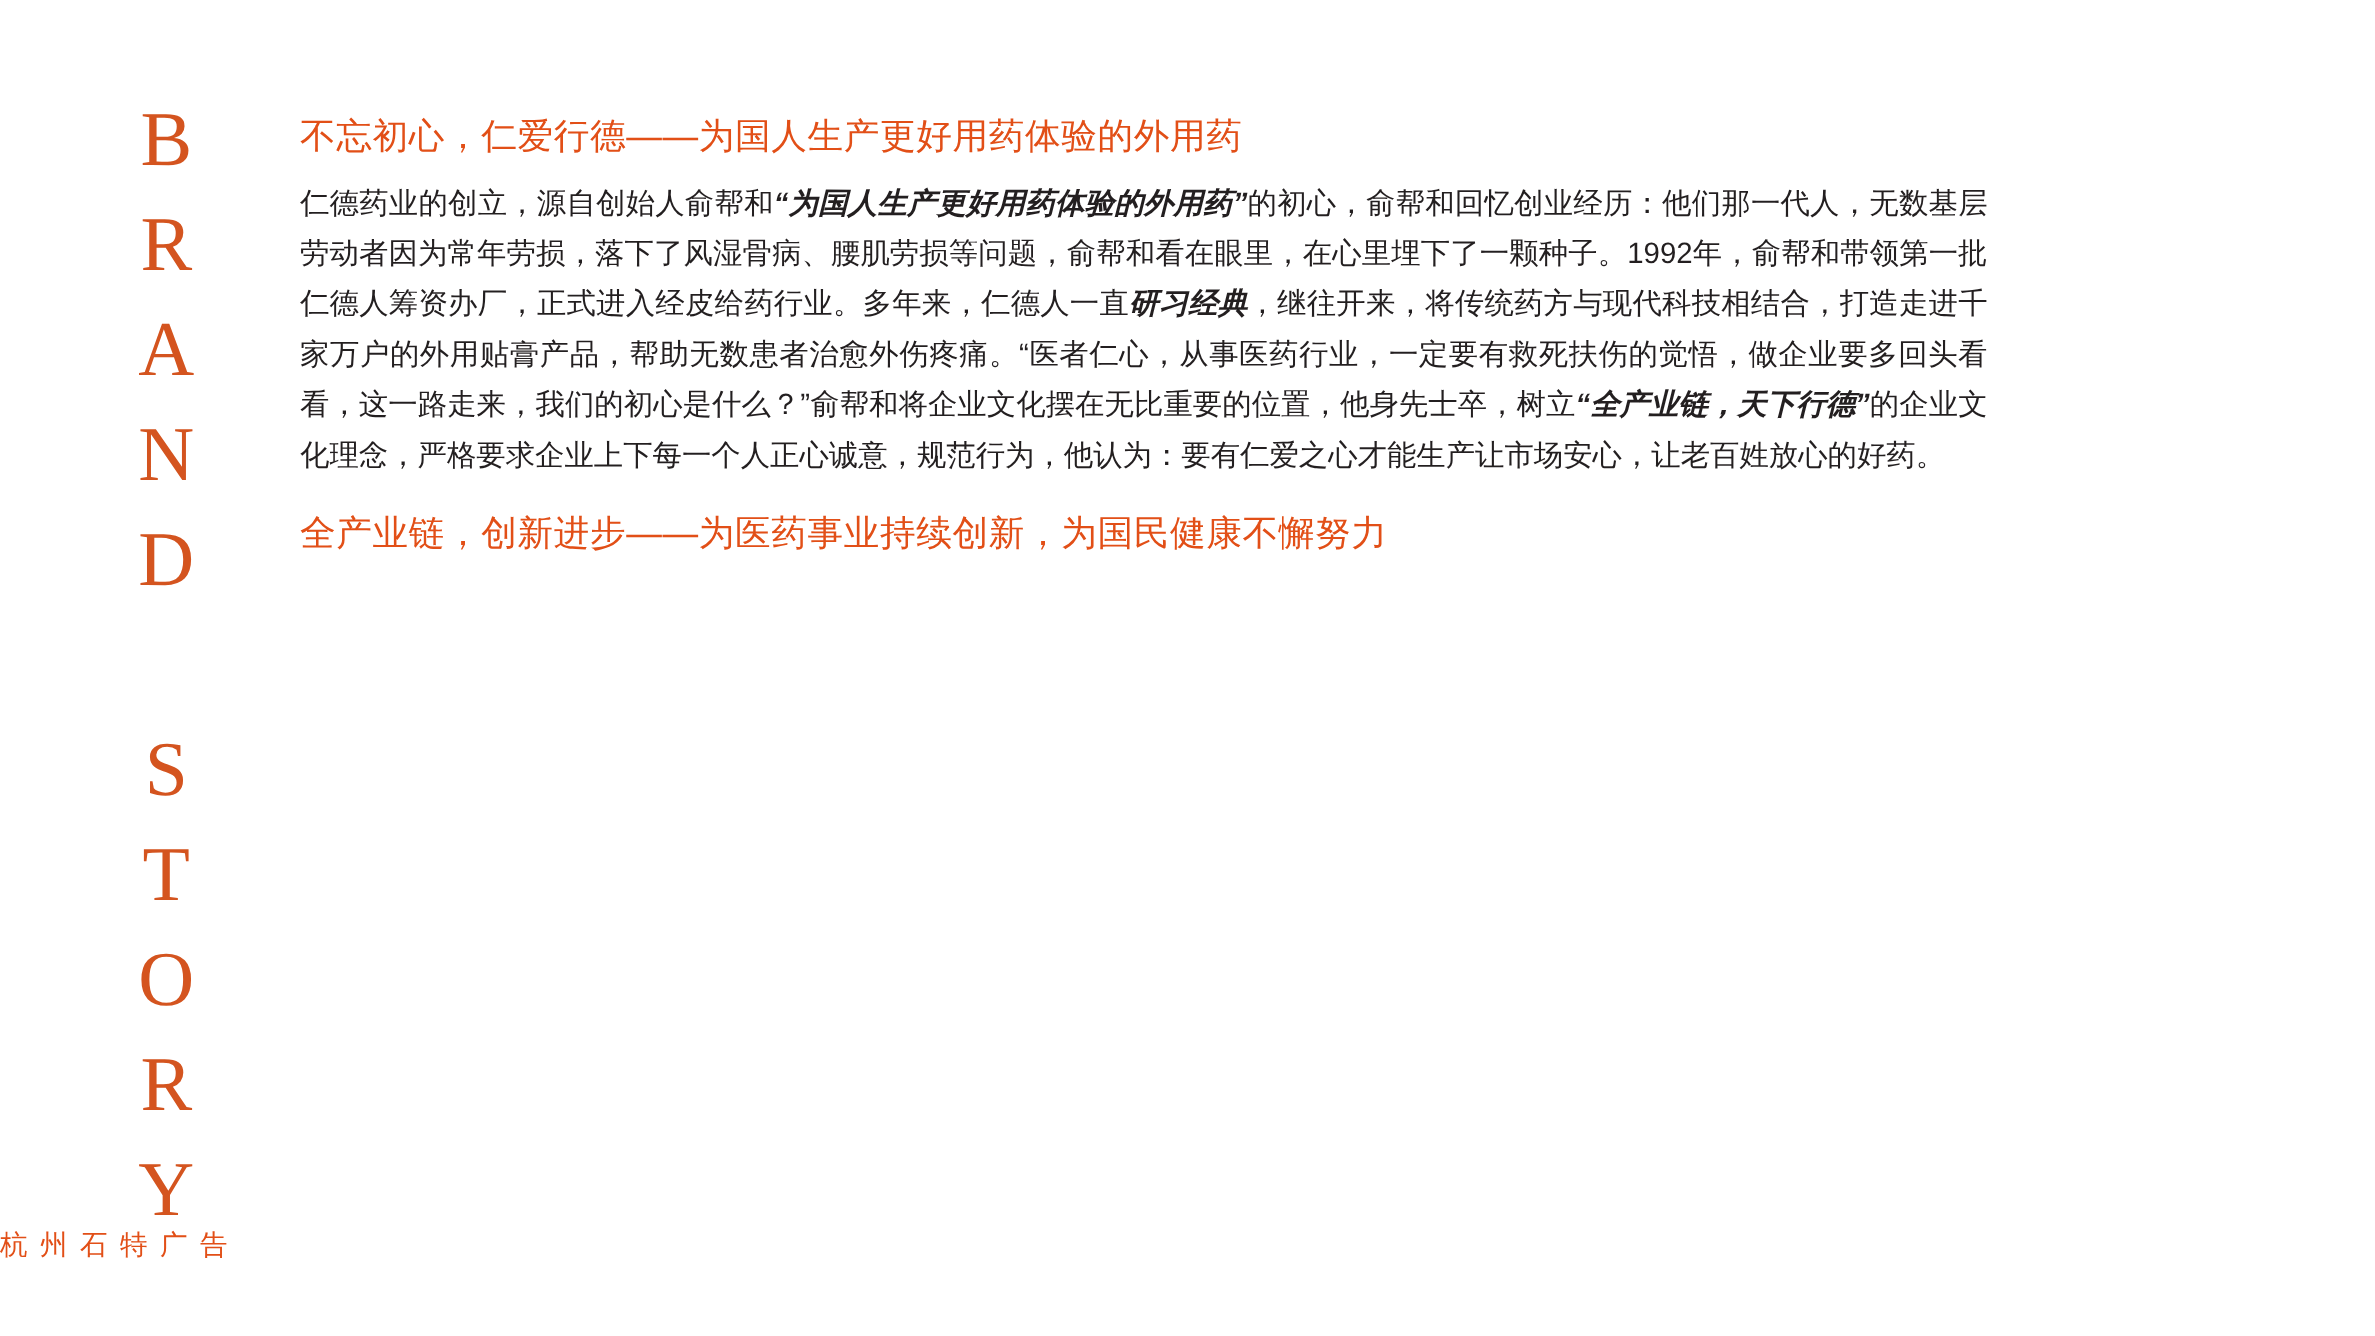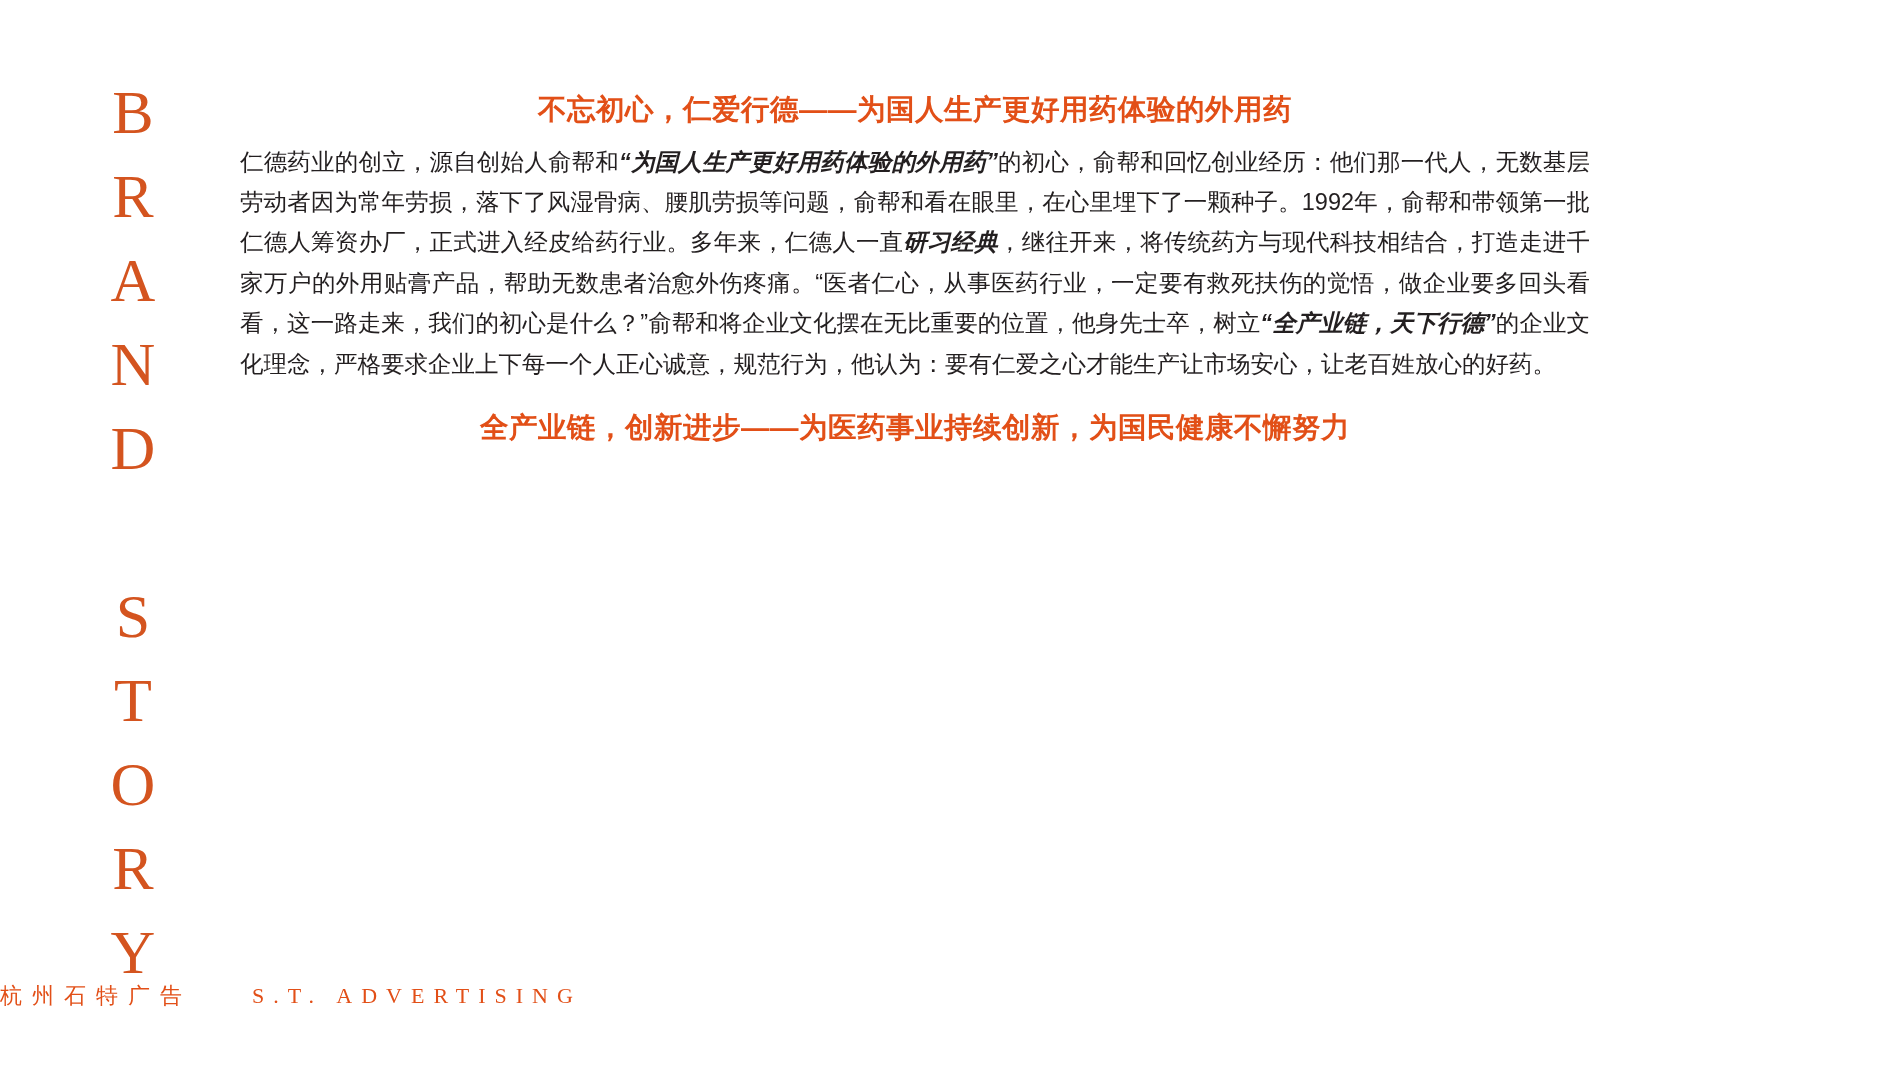--- a/index.html
+++ b/index.html
@@ -47,26 +47,25 @@
   
   .content {
     position: absolute;
     left: 240px;
     top: 92px;
     width: 1350px;
   }
 
   .section-heading {
     color: #e24f17;
-    font-weight: bold;
+    font-weight: normal;
     font-size: 28.5px;
     letter-spacing: 0.5px;
     margin: 0 0 14px 0;
     line-height: 1.25;
-    text-align: center;
   }
 
   .body-text {
     font-size: 23.5px;
     line-height: 1.72;
     color: #231f20;
     text-align: justify;
     text-justify: inter-ideograph;
     margin: 0;
   }
@@ -122,16 +121,15 @@
 
 
     <div class="block">
       <h2 class="section-heading">全产业链，创新进步——为医药事业持续创新，为国民健康不懈努力</h2>
     </div>
 
   </div>
 
   <div class="footer">
     <span class="cn">杭州石特广告</span>
-    <span class="en">S.T. ADVERTISING</span>
   </div>
 
 </div>
 
 </body></html>

